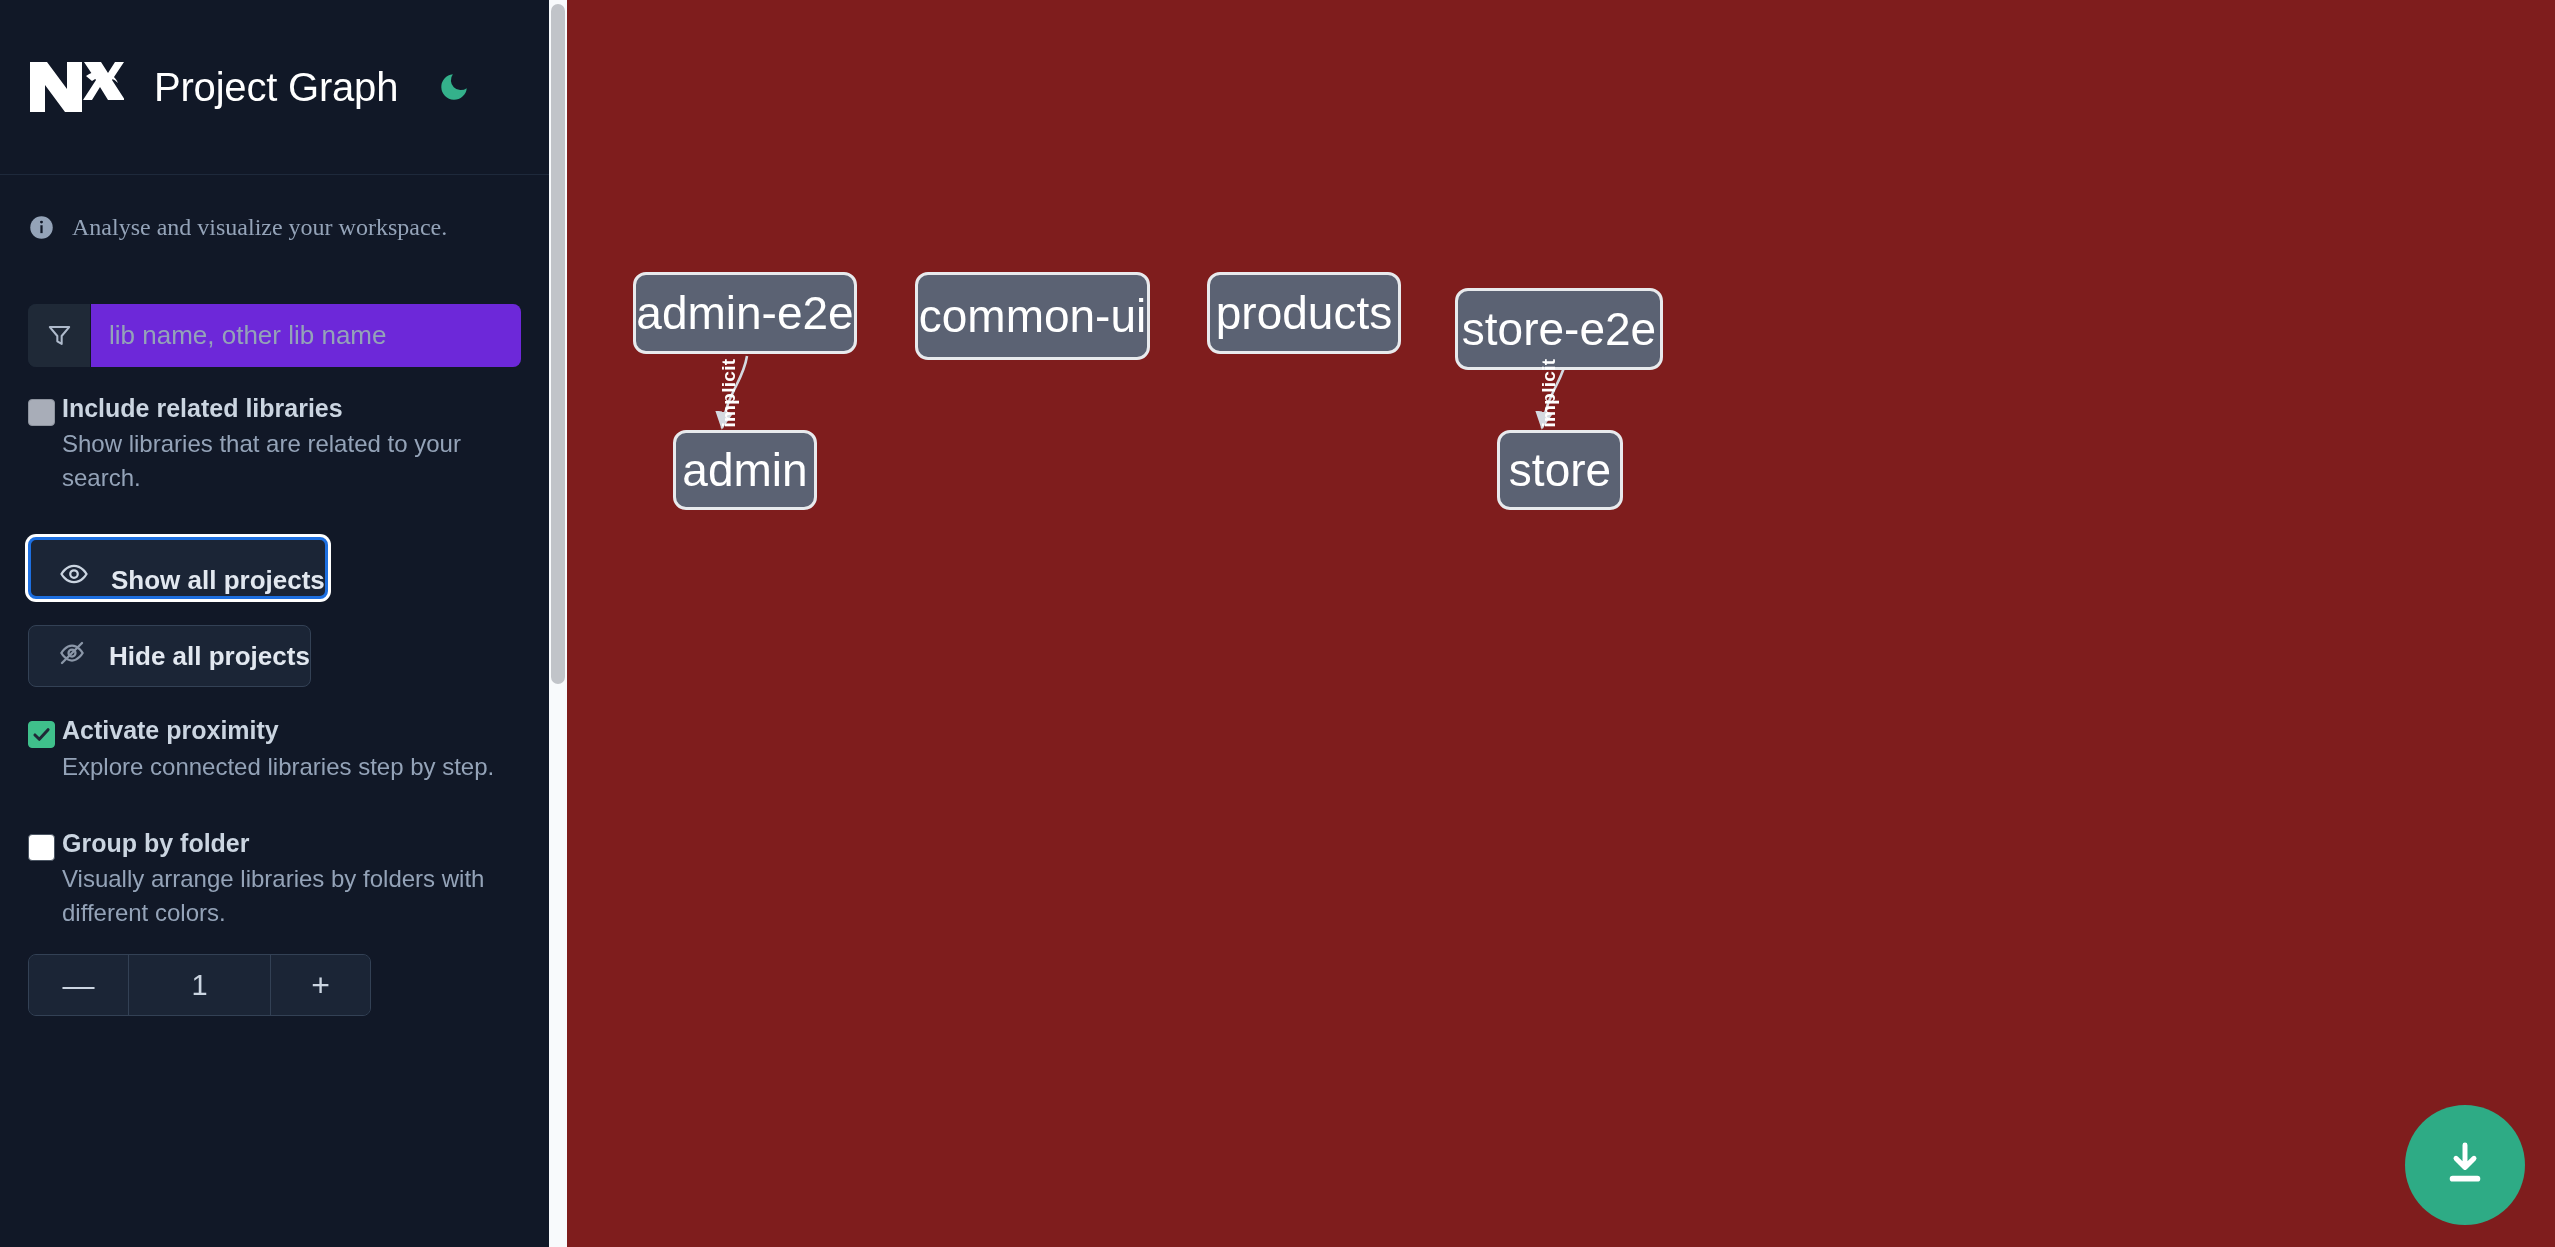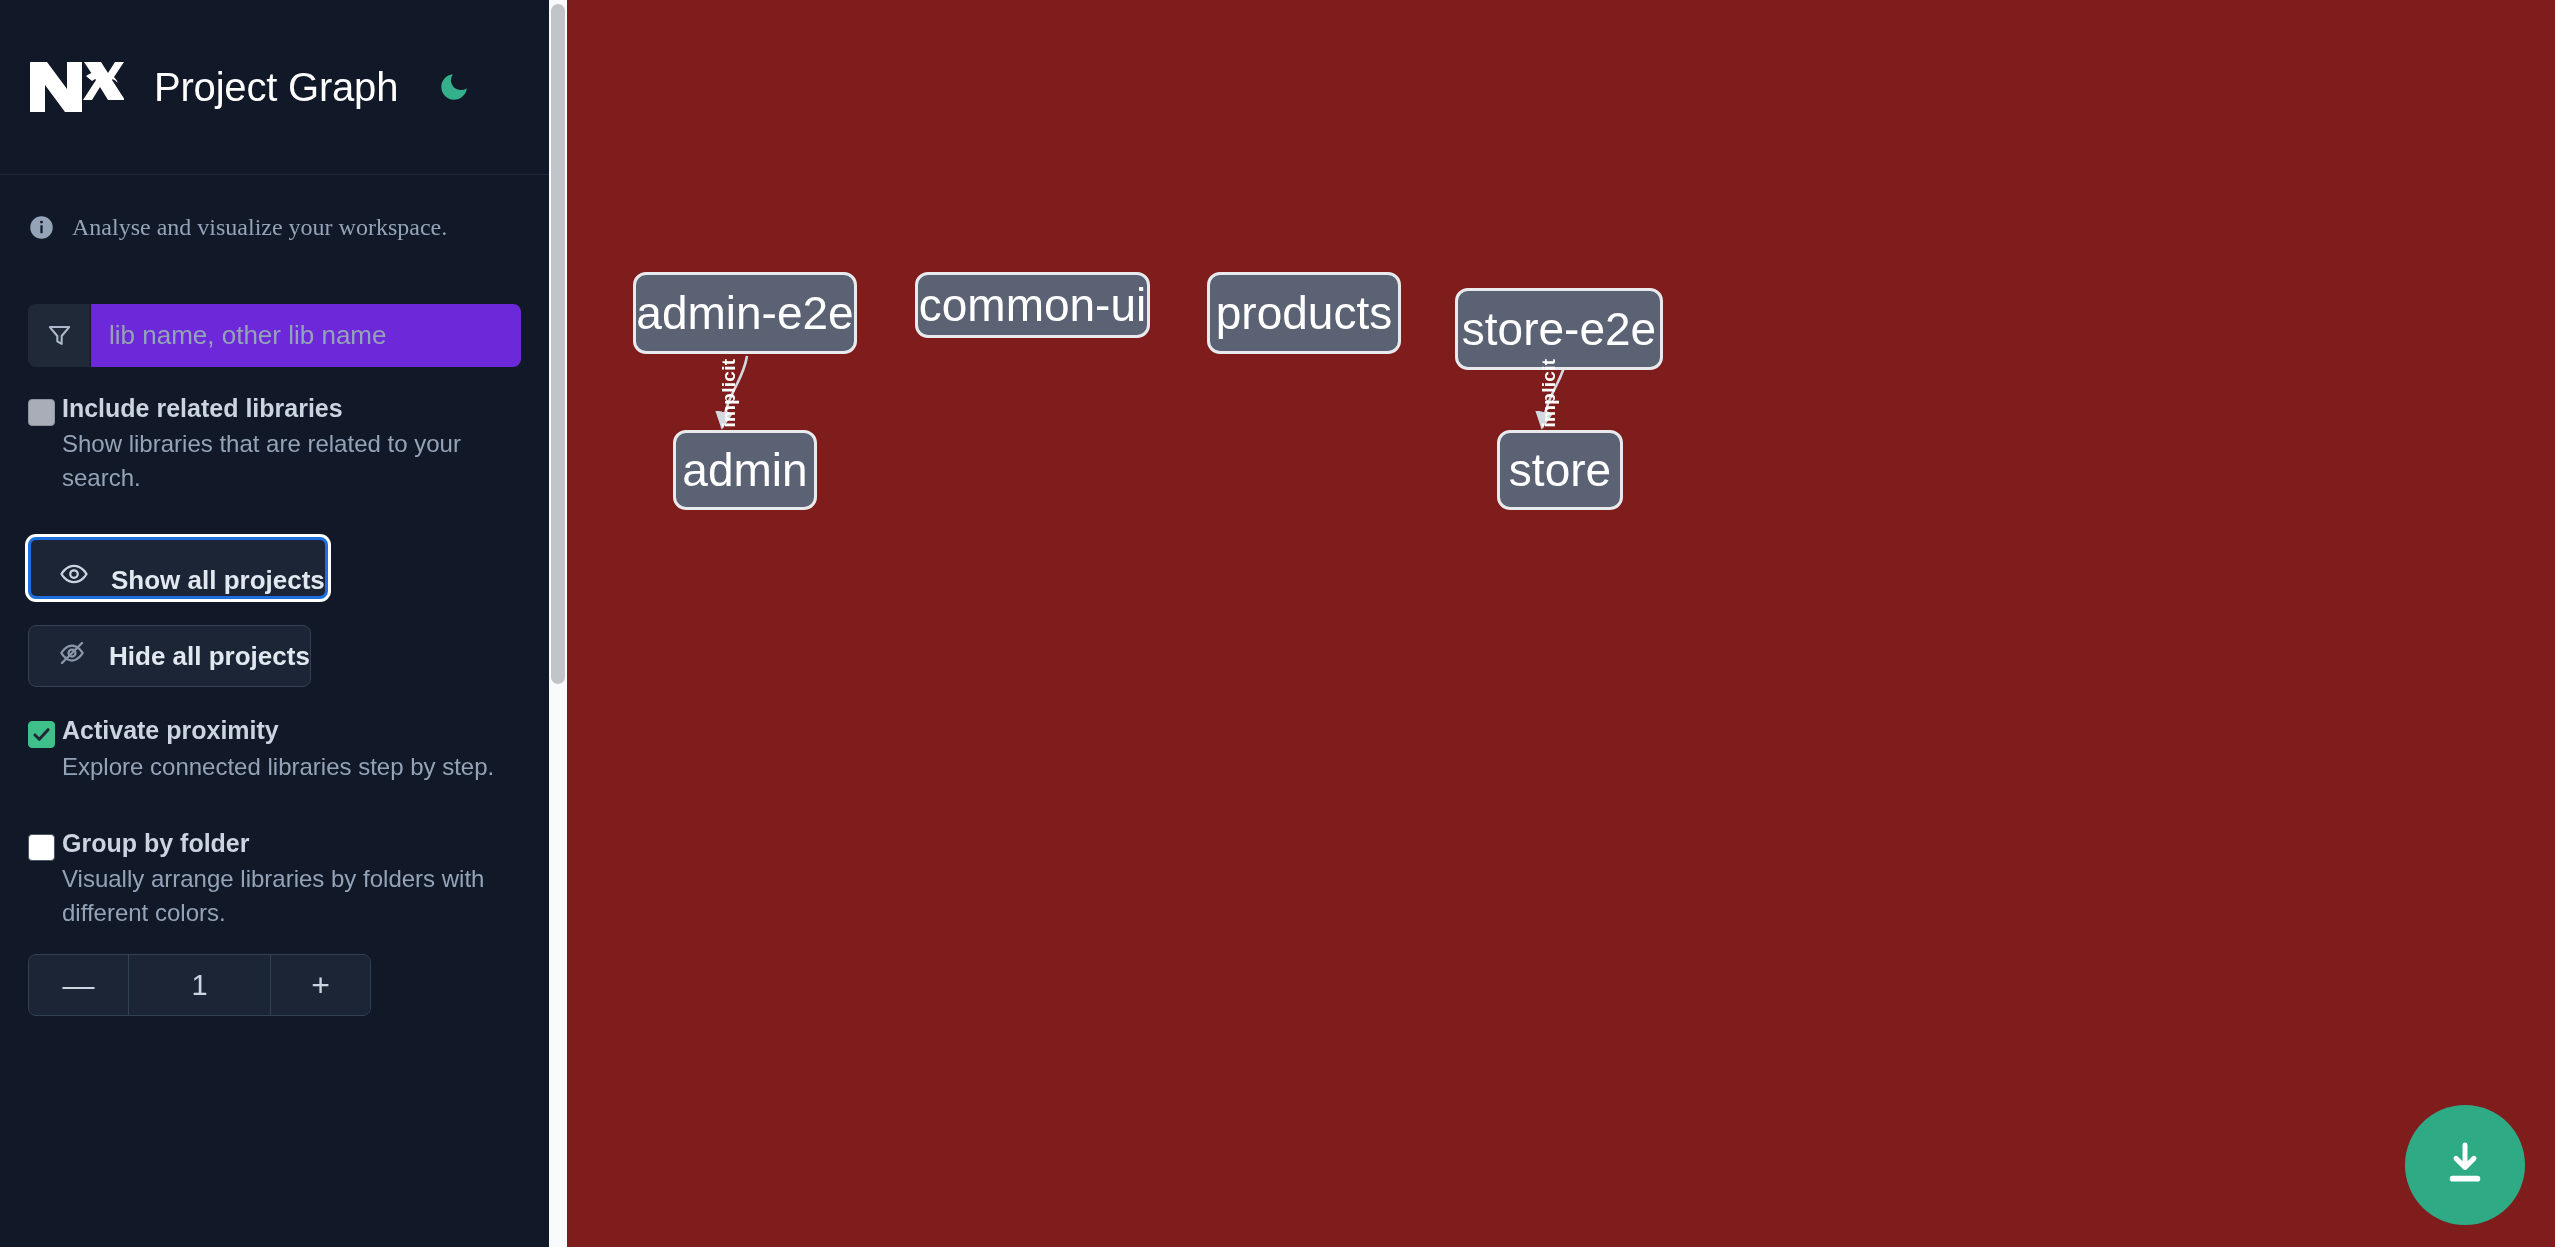--- a/index.html
+++ b/index.html
@@ -376,21 +376,21 @@
         </marker>
       </defs>
 
       <path d="M 180 356 C 176 382 160 392 155 428" fill="none" stroke="#d4d9e0" stroke-width="2.6" marker-end="url(#arrow)"></path>
 
       <path d="M 1000 356 C 996 382 980 392 975 428" fill="none" stroke="#d4d9e0" stroke-width="2.6" marker-end="url(#arrow)"></path>
     </svg>
 
     <div class="node" style="left:66px;  top:272px; width:224px; height:82px;">admin-e2e</div>
     <div class="node" style="left:106px; top:430px; width:144px; height:80px;">admin</div>
-    <div class="node" style="left:348px; top:272px; width:235px; height:66px;">common-ui</div>
+    <div class="node" style="left:348px; top:272px; width:235px; height:88px;">common-ui</div>
     <div class="node" style="left:640px; top:272px; width:194px; height:82px;">products</div>
     <div class="node" style="left:888px; top:288px; width:208px; height:82px;">store-e2e</div>
     <div class="node" style="left:930px; top:430px; width:126px; height:80px;">store</div>
 
     <div class="edge-label" style="left:122px; top:382px; width:80px; text-align:center;">implicit</div>
     <div class="edge-label" style="left:942px; top:382px; width:80px; text-align:center;">implicit</div>
   </main>
 
   <button id="download-fab">
     <span>

